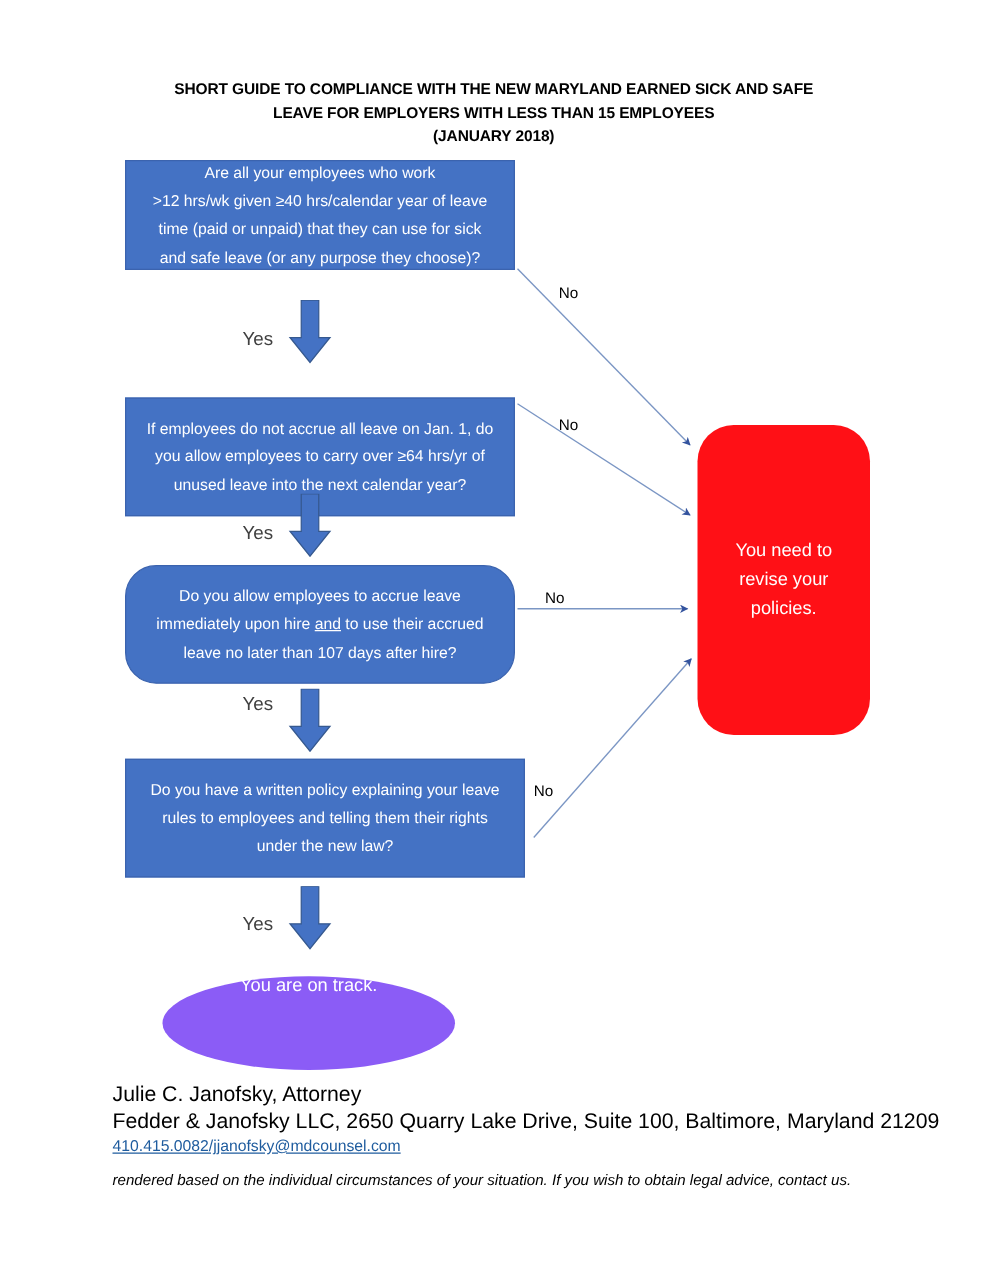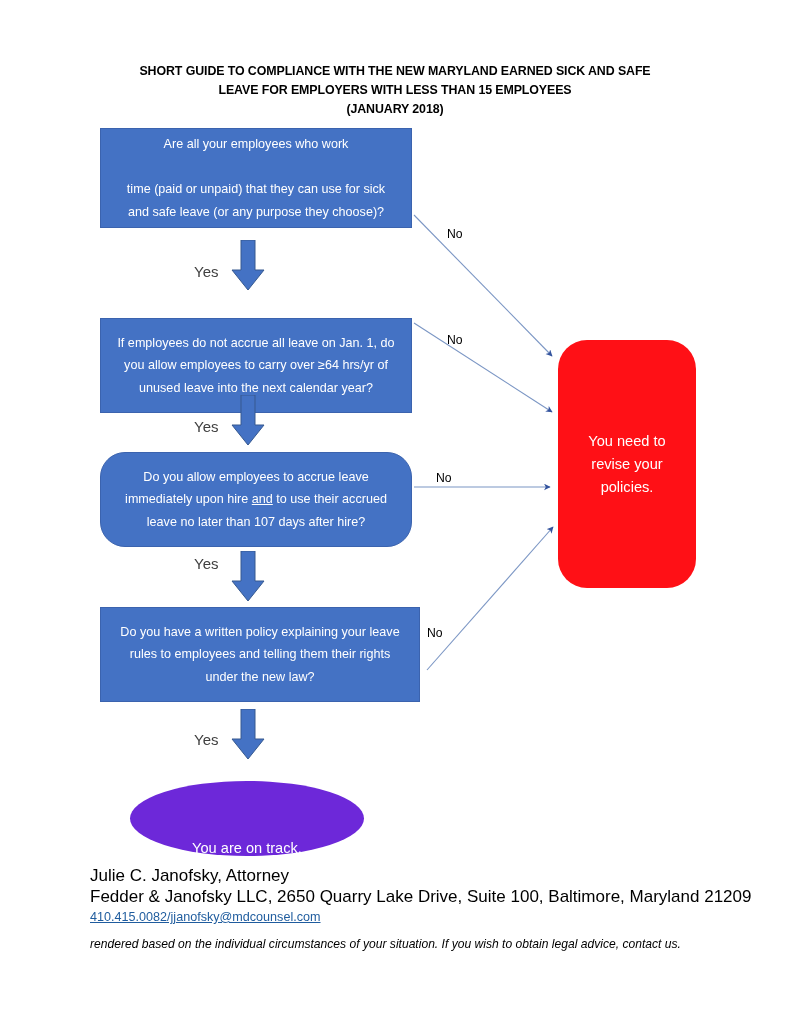--- a/index.html
+++ b/index.html
@@ -44,21 +44,21 @@
     font-size: 12.6px;
     line-height: 22.5px;
     text-align: center;
     display: flex;
     align-items: center;
     justify-content: center;
   }
   .qbox .qtext { width: 100%; padding: 0 8px; }
   .qbox u { text-decoration: underline; margin-top: 48px; }
 
-  #qbox1 { left: 100px; top: 128px; width: 312px; height: 100px; }
+  #qbox1 { left: 100px; top: 128px; width: 312px; height: 88px; }
   #qbox2 { left: 100px; top: 292px; width: 312px; height: 95px; margin-top: 26px; }
   #qbox3 { left: 100px; top: 452px; width: 312px; height: 95px; border-radius: 25px; }
   #qbox4 { left: 100px; top: 607px; width: 320px; height: 95px; }
 
   
   #redbox {
     position: absolute;
     left: 558px;
     top: 340px;
     width: 138px;
@@ -72,27 +72,27 @@
     display: flex;
     align-items: center;
     justify-content: center;
   }
   #greenoval {
     position: absolute;
     left: 130px;
     top: 781px;
     width: 234px;
     height: 75px;
-    background: #6d28d9;
+    background: #8b5cf6;
     border-radius: 50%;
     color: #FFFFFF;
     font-size: 14.6px;
     text-align: center;
     display: flex;
-    align-items: flex-end;
+    align-items: flex-start;
     justify-content: center;
   }
 
   
   .yes-label {
     position: absolute;
     font-size: 15px;
     color: #404040;
     white-space: nowrap;
   }
@@ -170,21 +170,21 @@
     <line x1="414" y1="323" x2="552" y2="412" stroke="#7B96C4" stroke-width="1.1" marker-end="url(#arrowhead)"></line>
 
     <line x1="414" y1="487" x2="550" y2="487" stroke="#7B96C4" stroke-width="1.1" marker-end="url(#arrowhead)"></line>
 
     <line x1="427" y1="670" x2="553" y2="527" stroke="#7B96C4" stroke-width="1.1" marker-end="url(#arrowhead)"></line>
   </svg>
 
   <div class="qbox" id="qbox1">
     <div class="qtext">
       <span>Are all your employees who work</span><br>
-      <br>
+      <span>&gt;12 hrs/wk given ≥40 hrs/calendar year of leave</span><br>
       <span>time (paid or unpaid) that they can use for sick</span><br>
       <span>and safe leave (or any purpose they choose)?</span>
     </div>
   </div>
 
   <span class="yes-label" style="left:194px; top:263px;">Yes</span>
   <svg class="down-arrow" style="left:230px; top:240px;" width="36" height="52" viewBox="0 0 36 52">
     <polygon points="11,0 25,0 25,30 34,30 18,50 2,30 11,30" fill="#4472C4" stroke="#36598F" stroke-width="1"></polygon>
   </svg>
 

